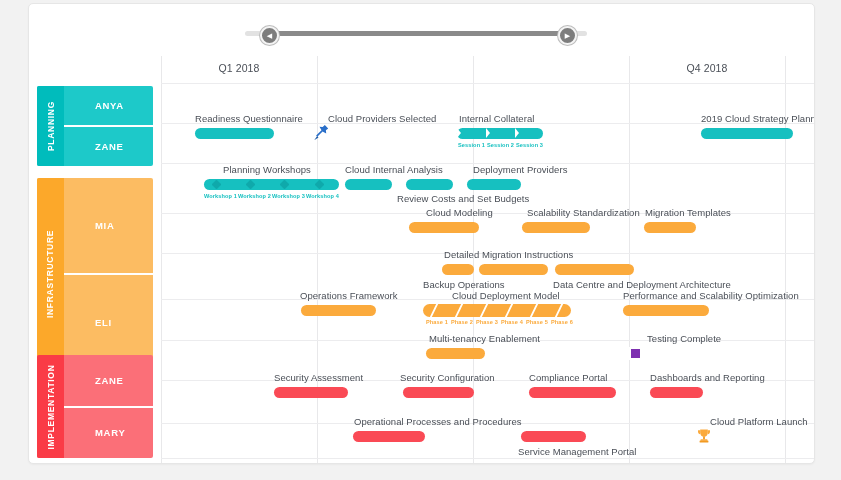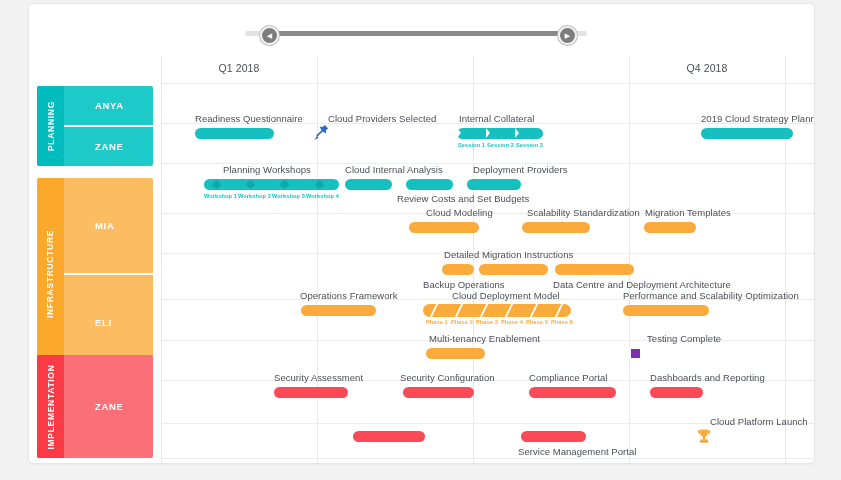--- a/index.html
+++ b/index.html
@@ -161,20 +161,21 @@
           <div class="person">ELI</div>
         </div>
       </div>
 
       <div class="group" style="top:272px;height:103px;background:#fb6f78">
         <div class="group-spine" style="background:#fa3b46">
           <span class="spine-text">IMPLEMENTATION</span>
         </div>
         <div class="group-people">
           <div class="person">ZANE</div>
+          <div class="person">MARY</div>
         </div>
       </div>
     </div>
 
     <div id="rows">
 
       <div class="rowline" style="top:0px"></div>
       <div class="rowline" style="top:40px"></div>
       <div class="rowline" style="top:80px"></div>
       <div class="rowline" style="top:130px"></div>
@@ -279,20 +280,21 @@
 
       <div class="blabel" style="left:239px;top:289px">Security Configuration</div>
       <div class="bar red" style="left:242px;top:304px;width:71px"></div>
 
       <div class="blabel" style="left:368px;top:289px">Compliance Portal</div>
       <div class="bar red" style="left:368px;top:304px;width:87px"></div>
 
       <div class="blabel" style="left:489px;top:289px">Dashboards and Reporting</div>
       <div class="bar red" style="left:489px;top:304px;width:53px"></div>
 
+      <div class="blabel" style="left:193px;top:333px">Operational Processes and Procedures</div>
       <div class="bar red" style="left:192px;top:348px;width:72px"></div>
 
       <div class="bar red" style="left:360px;top:348px;width:65px"></div>
       <div class="blabel" style="left:357px;top:363px">Service Management Portal</div>
 
       <div class="blabel" style="left:549px;top:333px">Cloud Platform Launch</div>
       <svg class="trophy" style="left:535px;top:345px" viewBox="0 0 16 16">
         <path d="M4.2 1.6 h7.6 v3.1 c0 2.3 -1.6 4.1 -3.8 4.1 s-3.8 -1.8 -3.8 -4.1 z" fill="#fbaa3c"></path>
         <path d="M4.2 2.3 H2.0 v1.4 c0 1.5 1.0 2.4 2.2 2.5 z" fill="#fbaa3c"></path>
         <path d="M11.8 2.3 H14.0 v1.4 c0 1.5 -1.0 2.4 -2.2 2.5 z" fill="#fbaa3c"></path>

